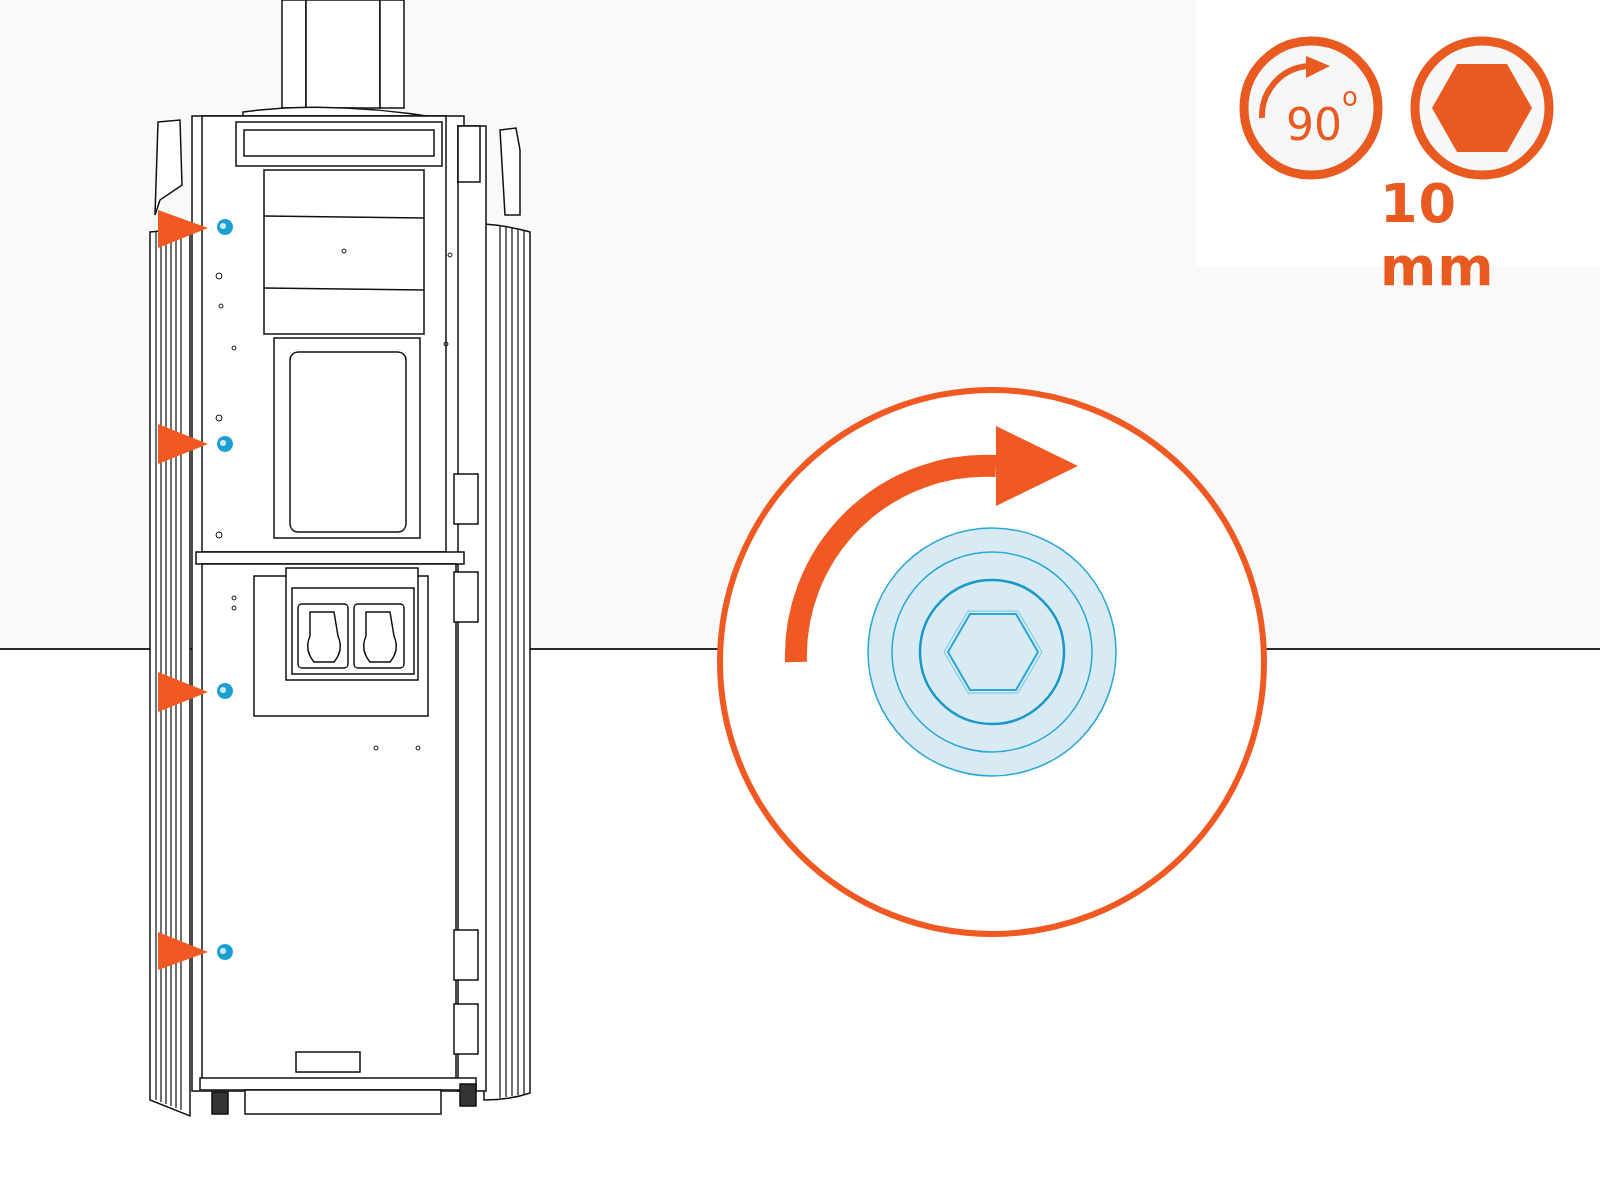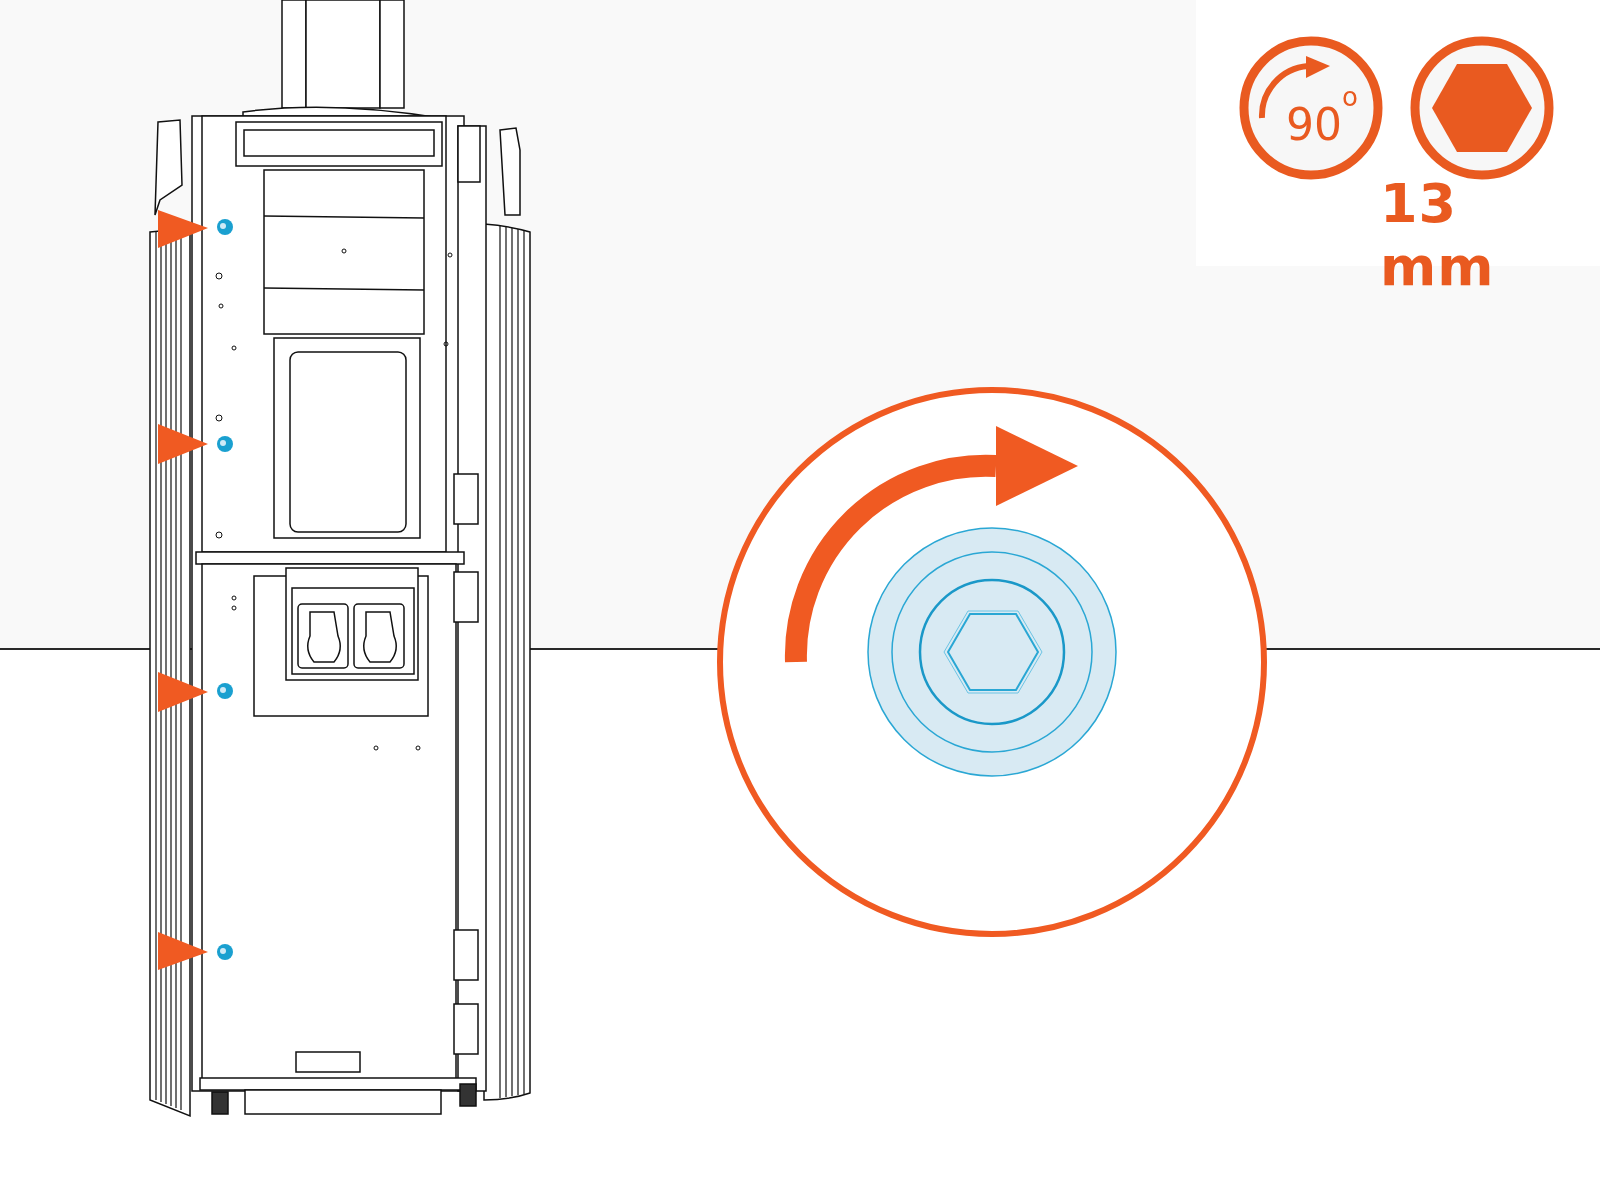--- a/index.html
+++ b/index.html
@@ -147,13 +147,13 @@
     <path d="M1262 118 A50 50 0 0 1 1308 66" fill="none" stroke="#e95a20" stroke-width="6"></path>
     <polygon points="1306,56 1330,66 1306,78" fill="#e95a20"></polygon>
     <text x="1286" y="140" font-family="DejaVu Sans, sans-serif" font-size="44" fill="#e95a20">90</text>
     <text x="1342" y="106" font-family="DejaVu Sans, sans-serif" font-size="26" fill="#e95a20">o</text>
   </g>
   <g>
     <circle cx="1482" cy="108" r="67" fill="#f7f7f7" stroke="#e95a20" stroke-width="9"></circle>
     <polygon points="1432,108 1457,64 1507,64 1532,108 1507,152 1457,152" fill="#e95a20"></polygon>
   </g>
 </svg>
-<div class="tool-label">13 mm</div>
+<div class="tool-label">10 mm</div>
 
 </body></html>

